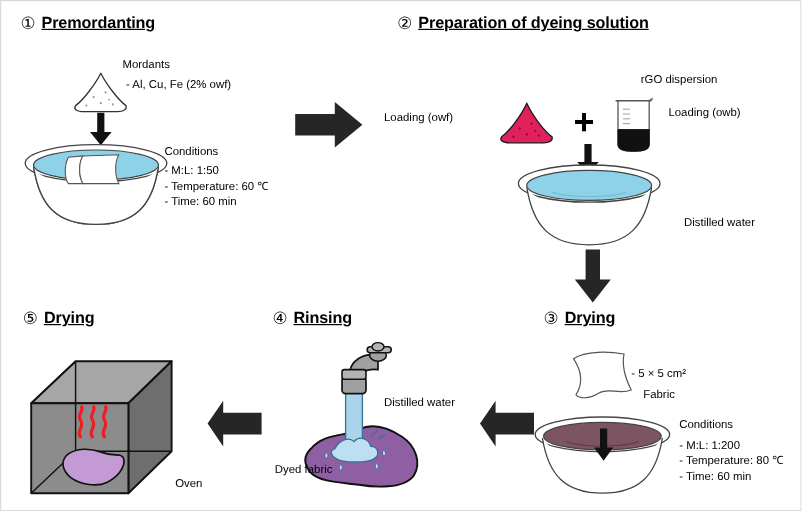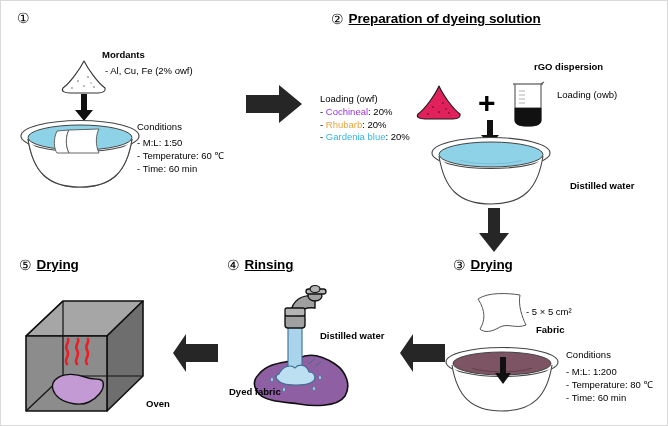--- a/index.html
+++ b/index.html
@@ -37,21 +37,21 @@
   .step-title {
     text-decoration: underline;
     letter-spacing: -0.1px;
   }
   .lbl {
     font-size: 9.5px;
     color: #000;
     white-space: nowrap;
     line-height: 1.33;
   }
-  .lbl-b { font-weight: bold; padding-left: 12px; }
+  .lbl-b { font-weight: normal; padding-left: 12px; }
   .cond-title { font-size: 9.5px; color:#000; white-space: nowrap; }
   .cond-line { font-size: 9.5px; color:#000; white-space: nowrap; line-height: 1.35; }
   .dye-list { line-height: 1.4; }
   .dye-name-cochineal { color: #9b34d6; }
   .dye-name-rhubarb { color: #e9a63c; }
   .dye-name-gardenia { color: #35b5e8; }
   .dye-dash { color: #000; }
   .dye-val { color: #000; }
   .plus {
     font-size: 30px;
@@ -61,20 +61,21 @@
   }
   svg { display: block; overflow: visible; }
 </style>
 </head>
 <body>
 
 <div id="figure">
 
   <div class="abs step-head" style="left:16px; top:10px;">
     <span class="step-num">①</span>
+    <span class="step-title">Premordanting</span>
   </div>
 
   <div class="abs lbl lbl-b" style="left:89px; top:48px;">Mordants</div>
   <div class="abs lbl" style="left:104px; top:64px;">- Al, Cu, Fe (2% owf)</div>
 
   <div class="abs" style="left:57px; top:58px;">
     <svg width="52" height="36" viewBox="0 0 52 36">
       <path d="M26 2 C30 10 40 24 47 29 C48 32 45 34 40 34 L12 34 C6 34 3 32 5 29 C12 24 22 10 26 2 Z" fill="#ffffff" stroke="#333" stroke-width="1.1" stroke-linejoin="round"></path>
       <circle cx="20" cy="22" r="0.9" fill="#999"></circle>
       <circle cx="30" cy="18" r="0.9" fill="#999"></circle>
@@ -116,31 +117,20 @@
 
   <div class="abs step-head" style="left:330px; top:10px;">
     <span class="step-num">②</span>
     <span class="step-title">Preparation  of dyeing solution</span>
   </div>
 
   <div class="abs lbl lbl-b" style="left:521px; top:60px;">rGO dispersion</div>
 
   <div class="abs lbl" style="left:319px; top:92px;">Loading (owf)</div>
 
-  <div class="abs dye-list" style="left:319px; top:105px;">
-    <div class="lbl">
-      <span class="dye-dash">- </span><span class="dye-name-cochineal">Cochineal</span><span class="dye-dash">: </span><span class="dye-val">20%</span>
-    </div>
-    <div class="lbl">
-      <span class="dye-dash">- </span><span class="dye-name-rhubarb">Rhubarb</span><span class="dye-dash">: </span><span class="dye-val">20%</span>
-    </div>
-    <div class="lbl">
-      <span class="dye-dash">- </span><span class="dye-name-gardenia">Gardenia blue</span><span class="dye-dash">: </span><span class="dye-val">20%</span>
-    </div>
-  </div>
 
   <div class="abs" style="left:412px; top:83px;">
     <svg width="52" height="38" viewBox="0 0 52 38">
       <path d="M26 2 C30 11 40 25 47 30 C48 33 45 35 40 35 L12 35 C6 35 3 33 5 30 C12 25 22 11 26 2 Z" fill="#e0215c" stroke="#1a1a1a" stroke-width="1.1" stroke-linejoin="round"></path>
       <circle cx="20" cy="23" r="1" fill="#8e0f35"></circle>
       <circle cx="30" cy="19" r="1" fill="#8e0f35"></circle>
       <circle cx="26" cy="28" r="1" fill="#8e0f35"></circle>
       <circle cx="36" cy="29" r="1" fill="#8e0f35"></circle>
       <circle cx="15" cy="30" r="1" fill="#8e0f35"></circle>
       <circle cx="33" cy="25" r="0.9" fill="#8e0f35"></circle>

